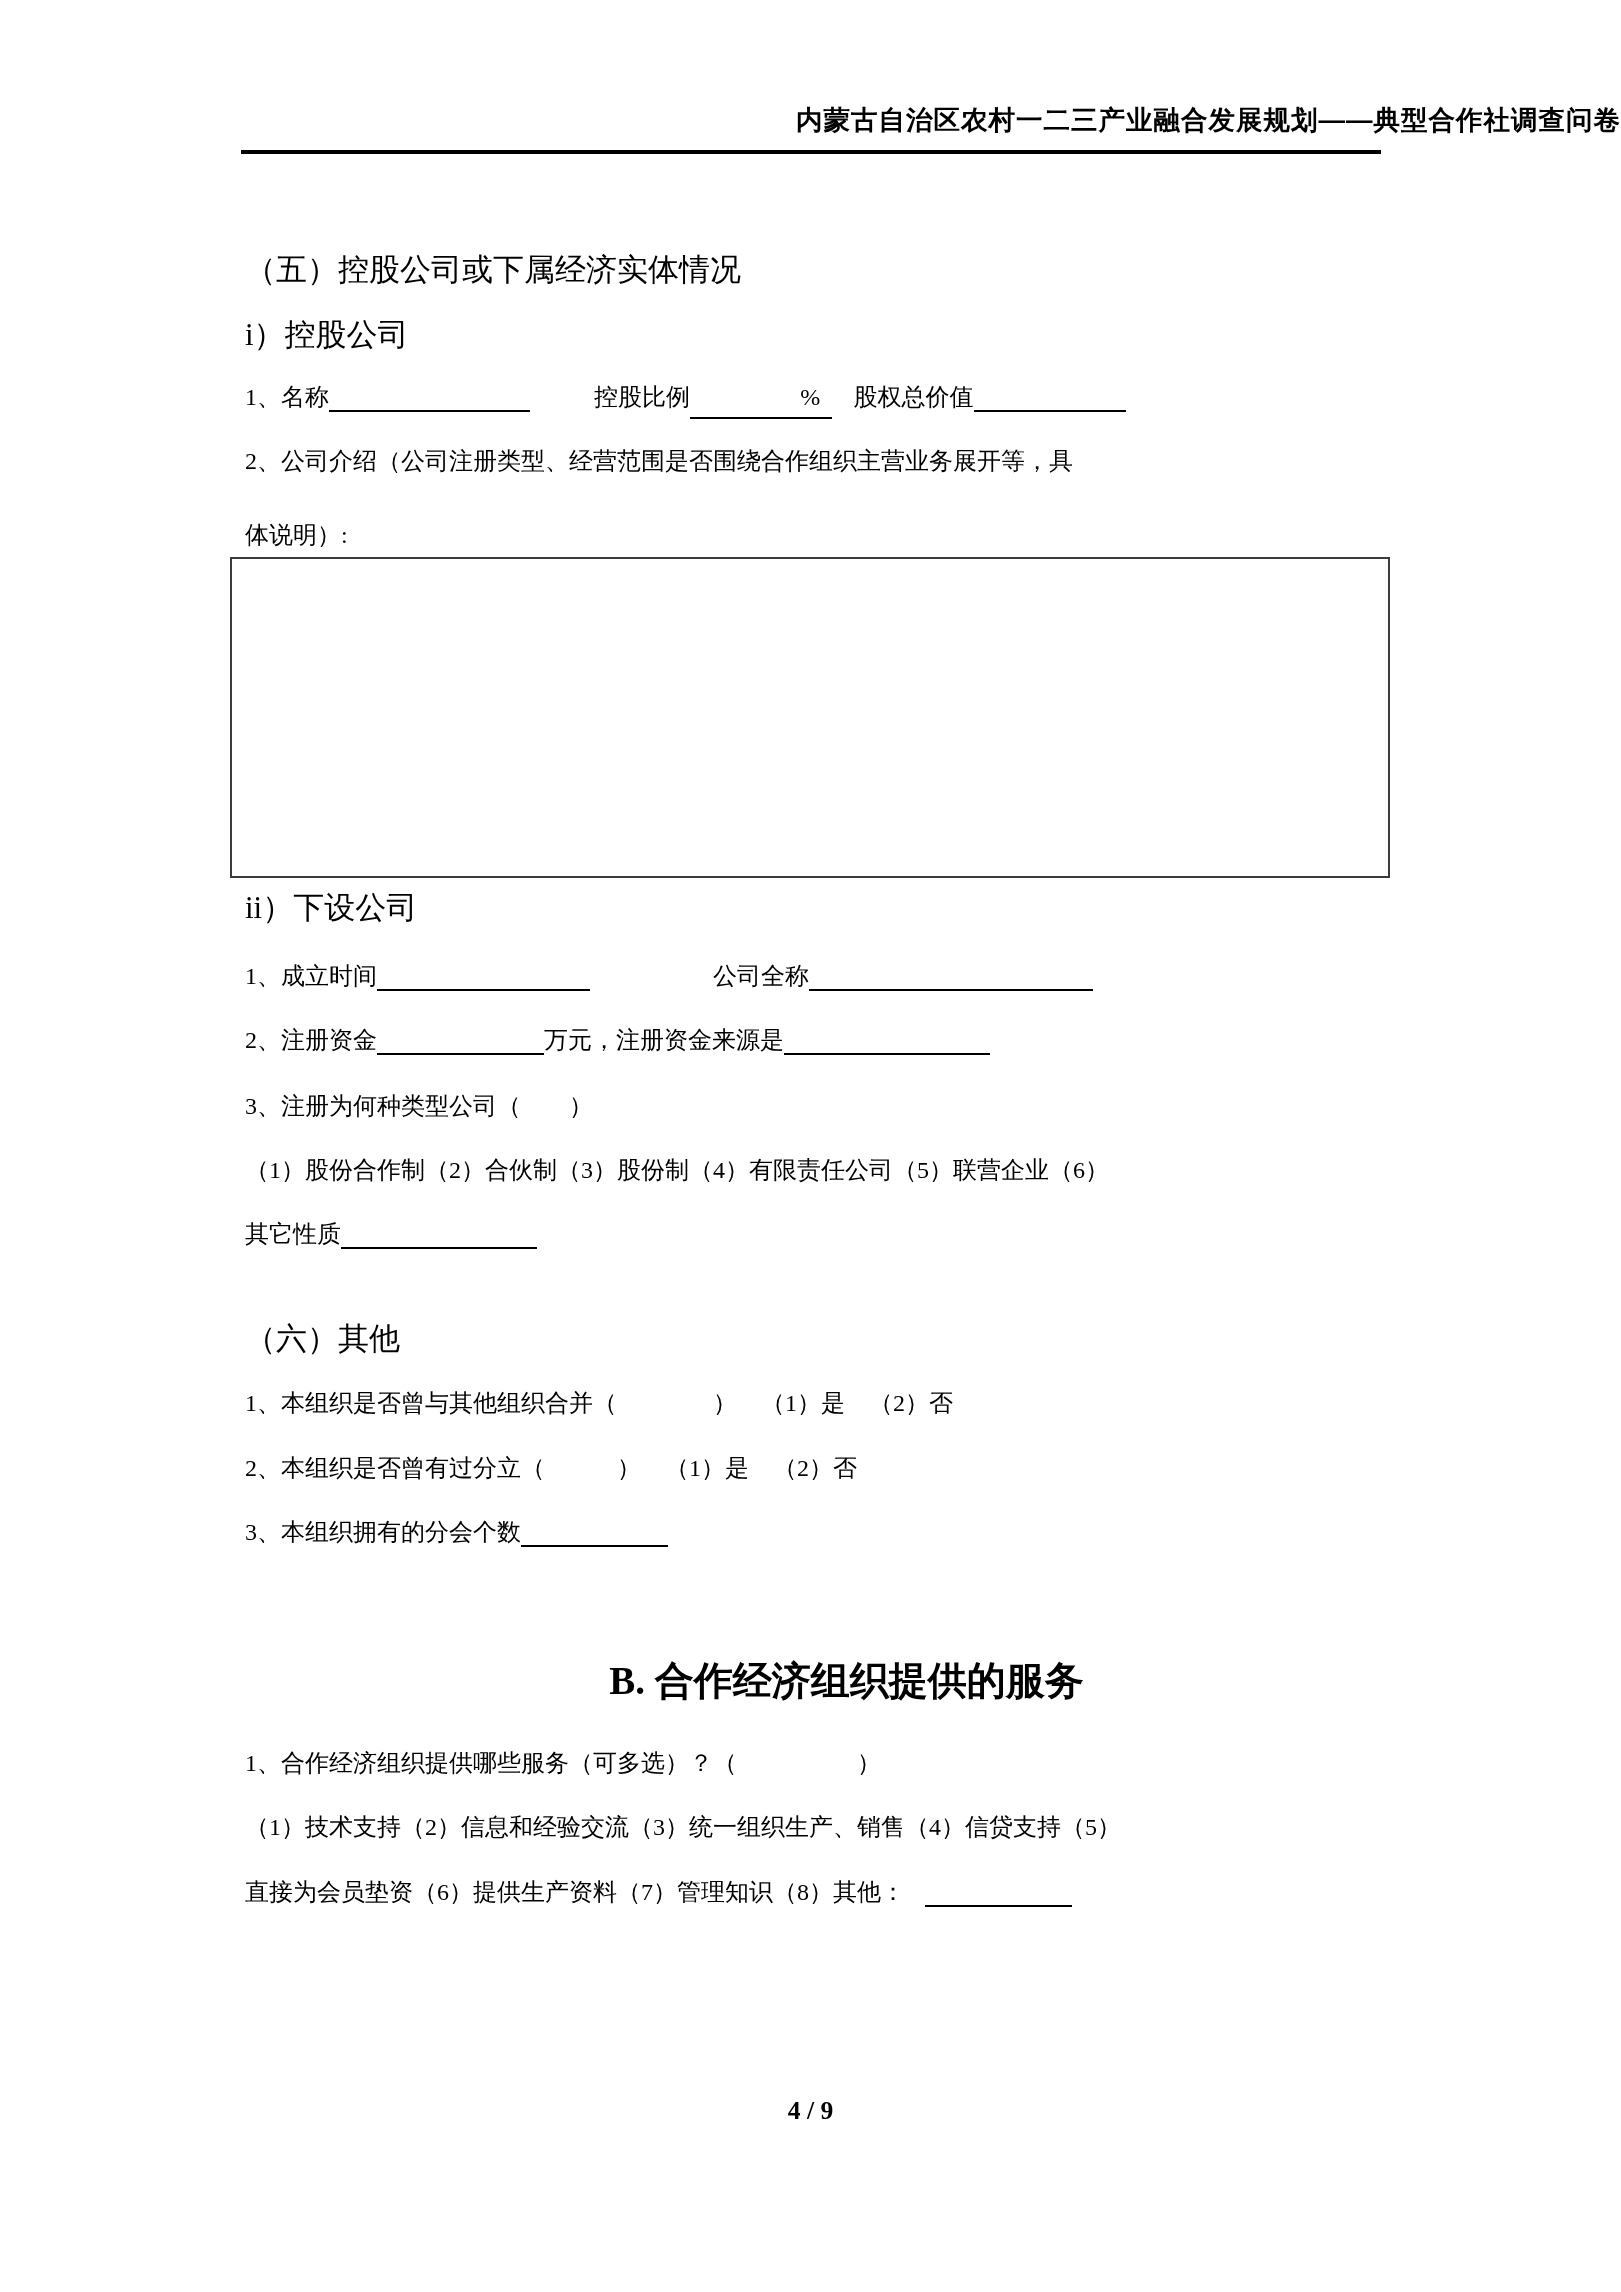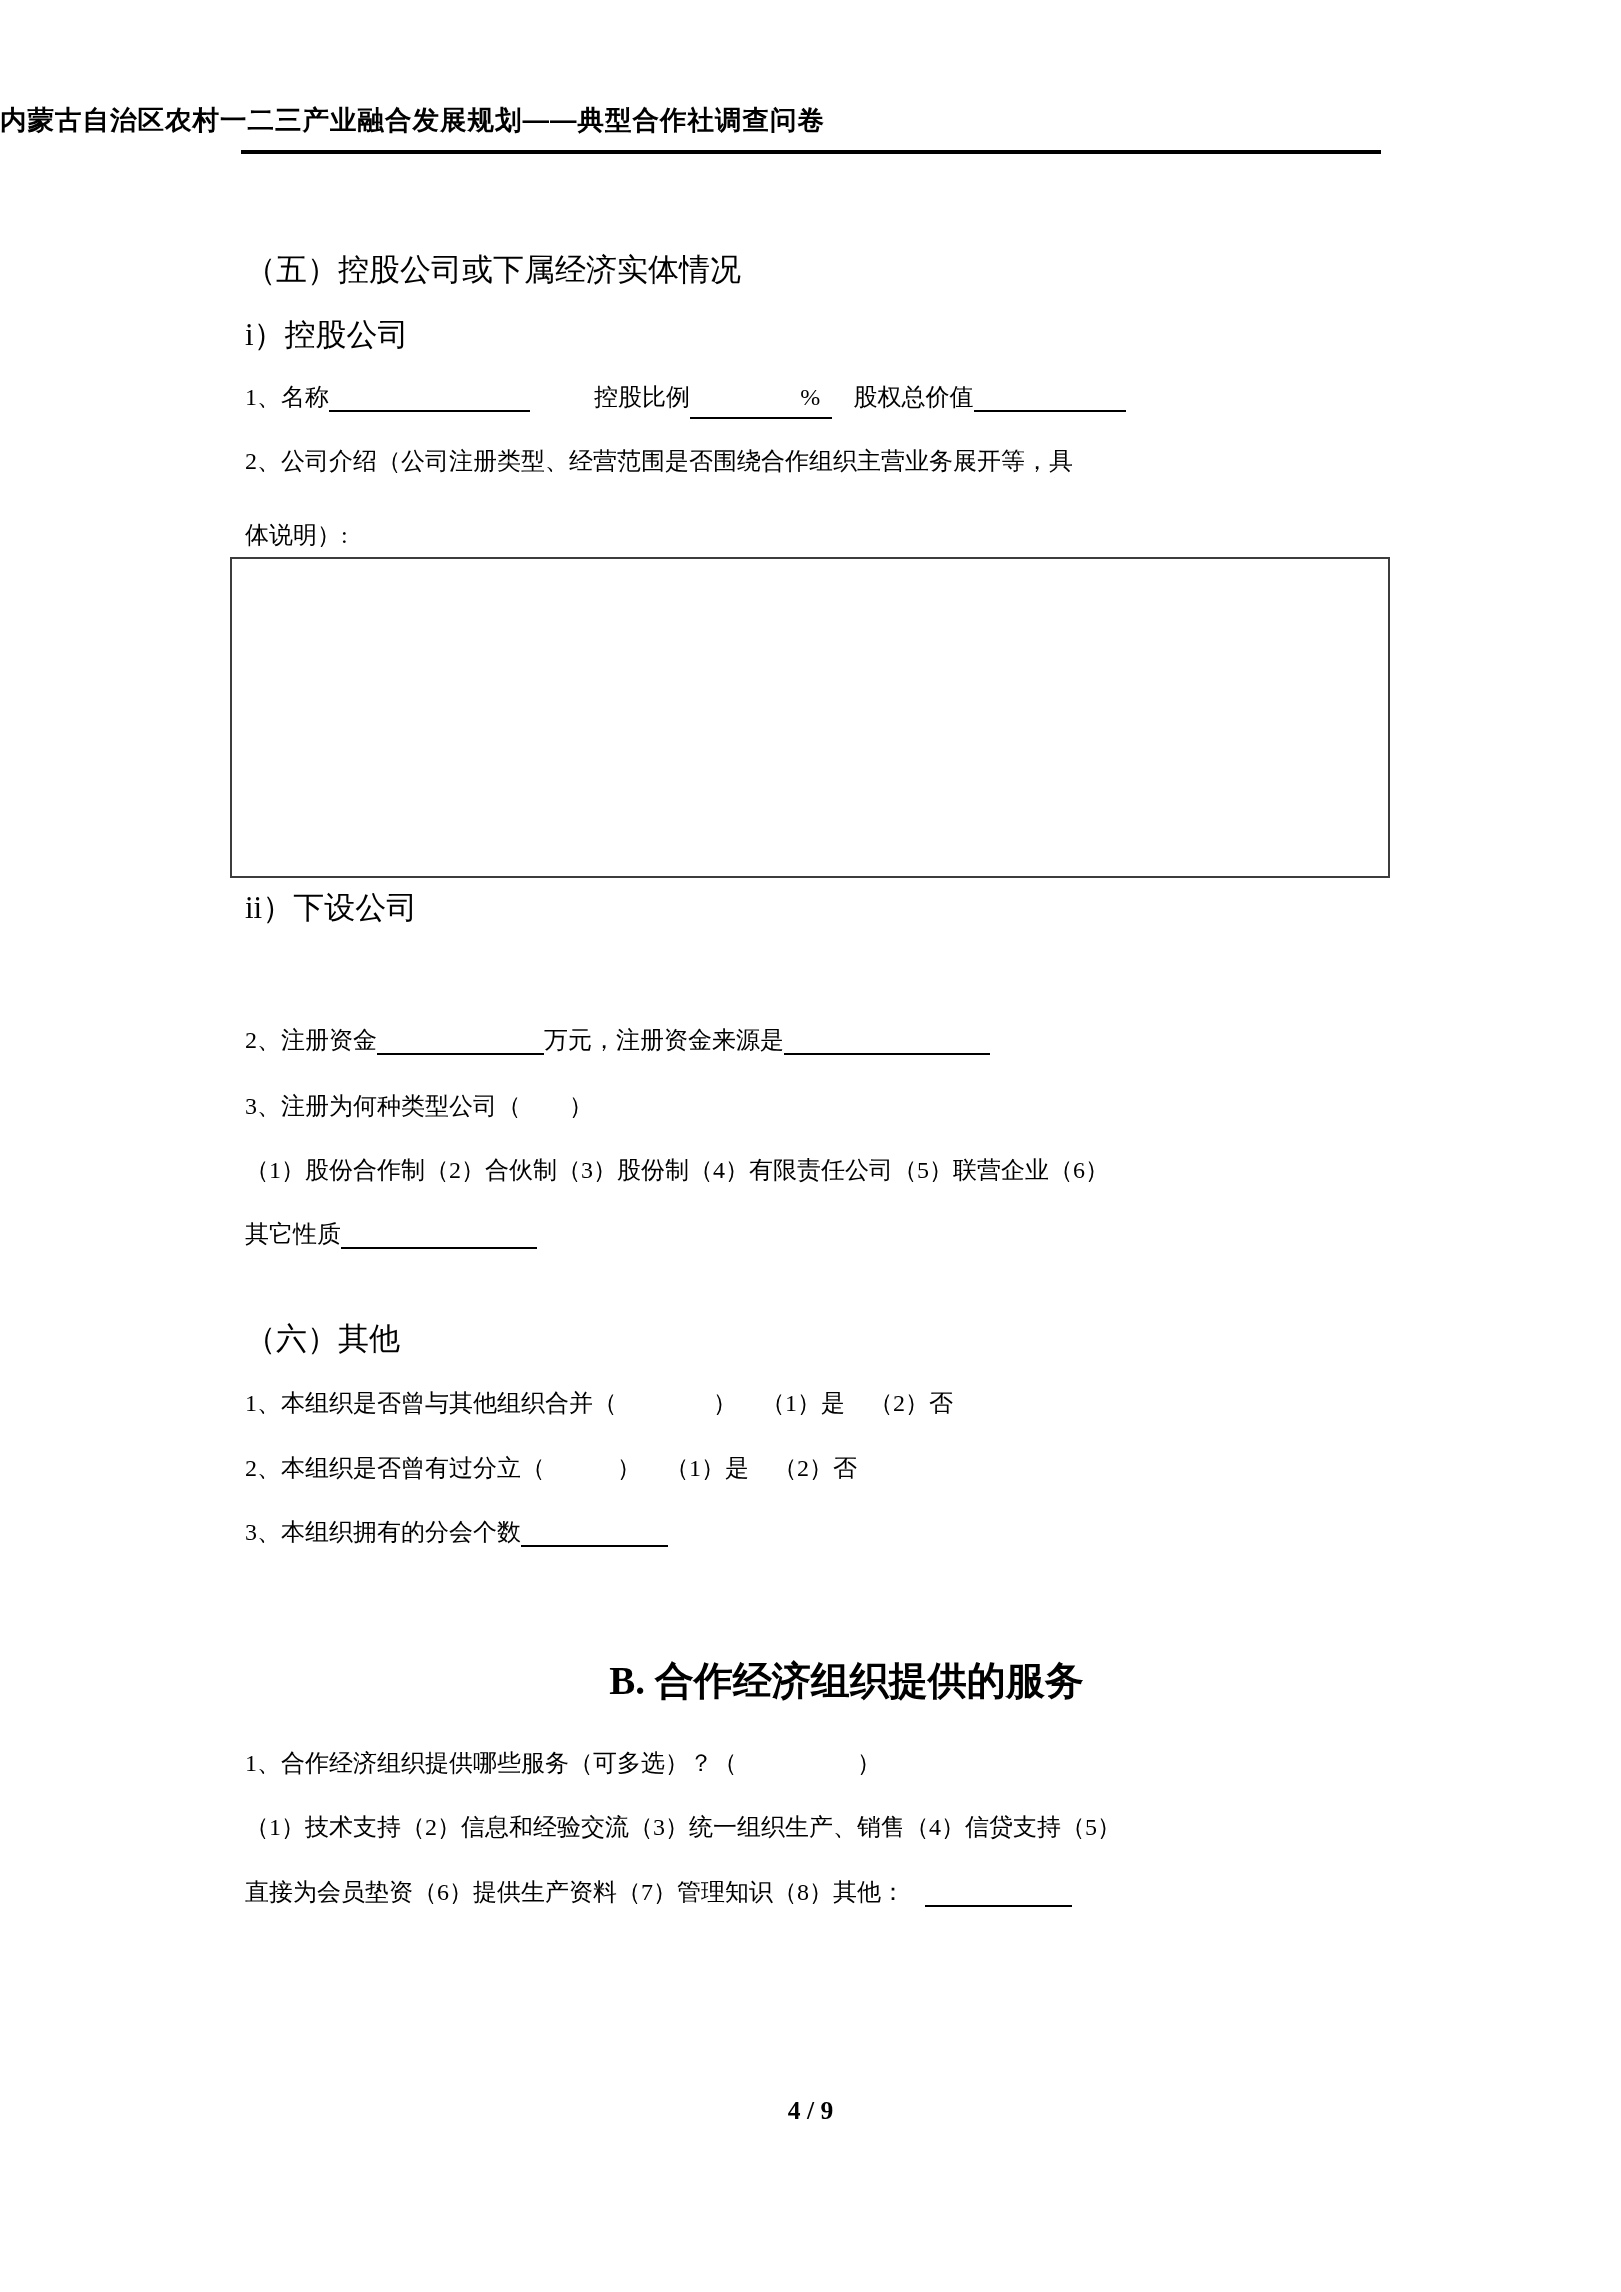--- a/index.html
+++ b/index.html
@@ -8,21 +8,21 @@
     width: 1621px;
     height: 2293px;
     background: #ffffff;
     color: #000;
     font-family: "Liberation Serif", "DejaVu Serif", serif;
     overflow: hidden;
   }
   .doc-title {
     position: absolute;
     top: 102px; left: 0; width: 100%;
-    text-align: left;
+    text-align: right;
     font-family: "Liberation Sans", "DejaVu Sans", sans-serif;
     font-weight: bold;
     font-size: 26.5px;
     letter-spacing: 1px;
   }
   .doc-rule {
     position: absolute;
     top: 150px; left: 241px;
     width: 1140px; height: 3.9px;
     background: #000;
@@ -90,20 +90,23 @@
     <span>1、名称</span><span class="blank" style="width:201px"></span><span class="sp" style="width:64px"></span><span>控股比例</span><span class="blank-filled" style="width:142px"><span>%</span></span><span class="sp" style="width:21.6px"></span><span>股权总价值</span><span class="blank" style="width:152px"></span>
   </div>
 
   <div class="line" style="top:439px">2、公司介绍（公司注册类型、经营范围是否围绕合作组织主营业务展开等，具</div>
   <div class="line" style="top:513px">体说明）:</div>
 
   <div class="desc-box"></div>
 
   <div class="line sec-title" style="top:885px">ii）下设公司</div>
 
+  <div class="line" style="top:954px">
+    <span>1、成立时间</span><span class="blank" style="width:213px"></span><span class="sp" style="width:123px"></span><span>公司全称</span><span class="blank" style="width:284px"></span>
+  </div>
 
   <div class="line" style="top:1018px">
     <span>2、注册资金</span><span class="blank" style="width:167px"></span><span>万元，注册资金来源是</span><span class="blank" style="width:206px"></span>
   </div>
 
   <div class="line" style="top:1084px">3、注册为何种类型公司（　　）</div>
   <div class="line" style="top:1148px">（1）股份合作制（2）合伙制（3）股份制（4）有限责任公司（5）联营企业（6）</div>
 
   <div class="line sec-title" style="top:1316px">（六）其他</div>
 

